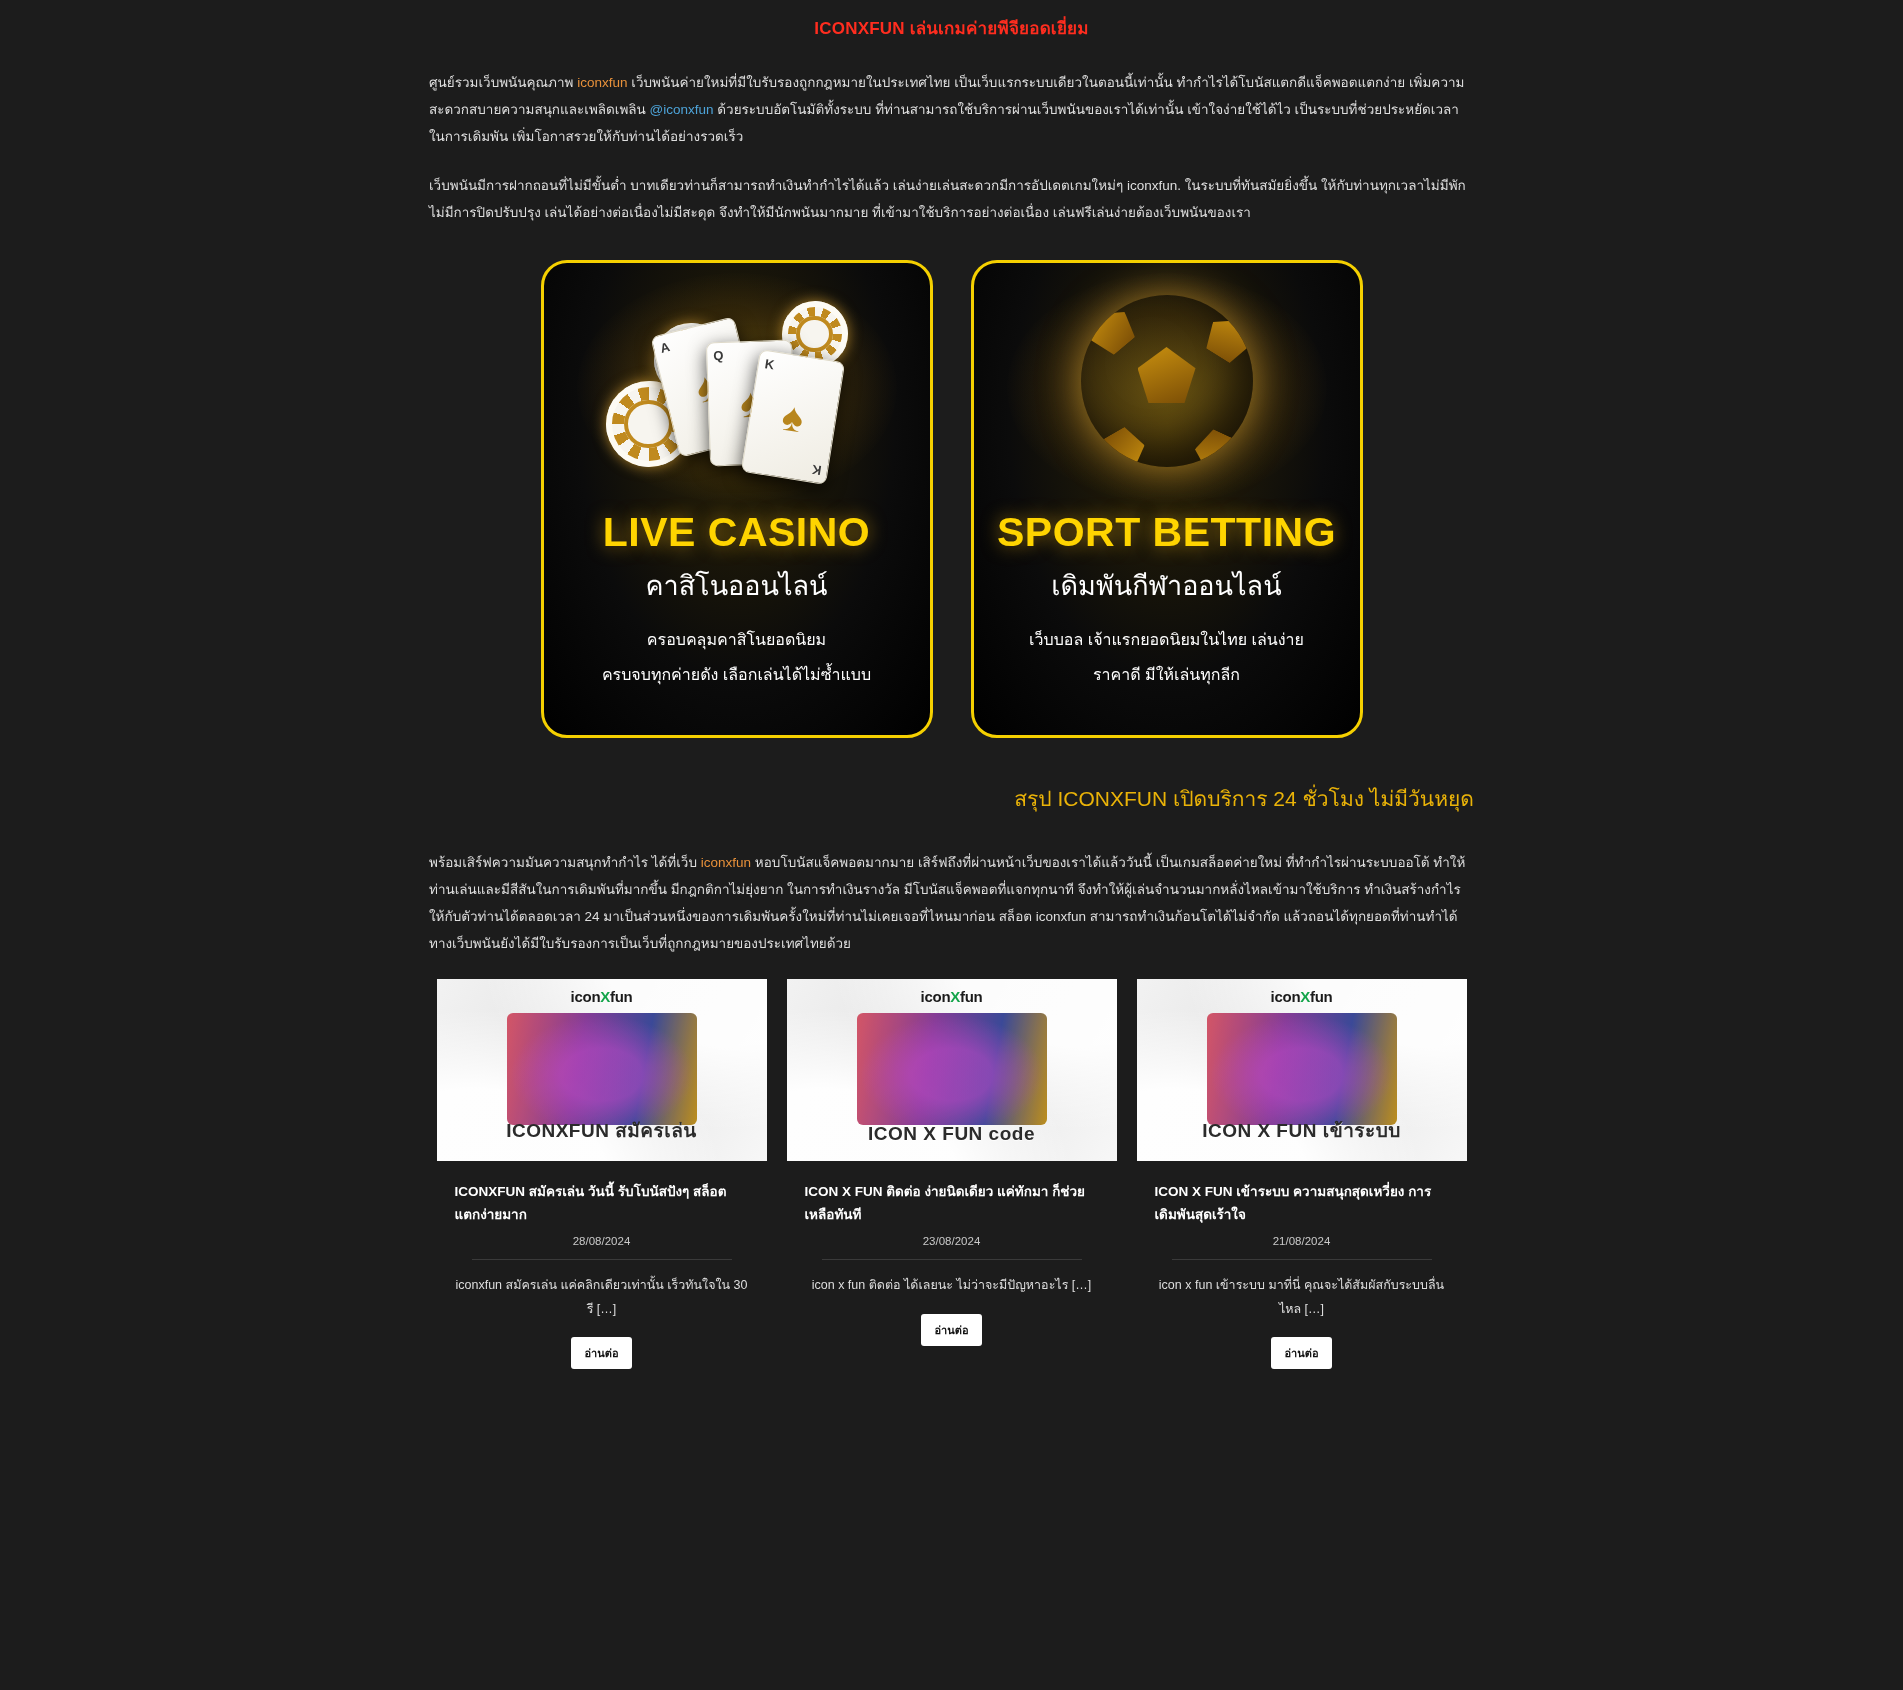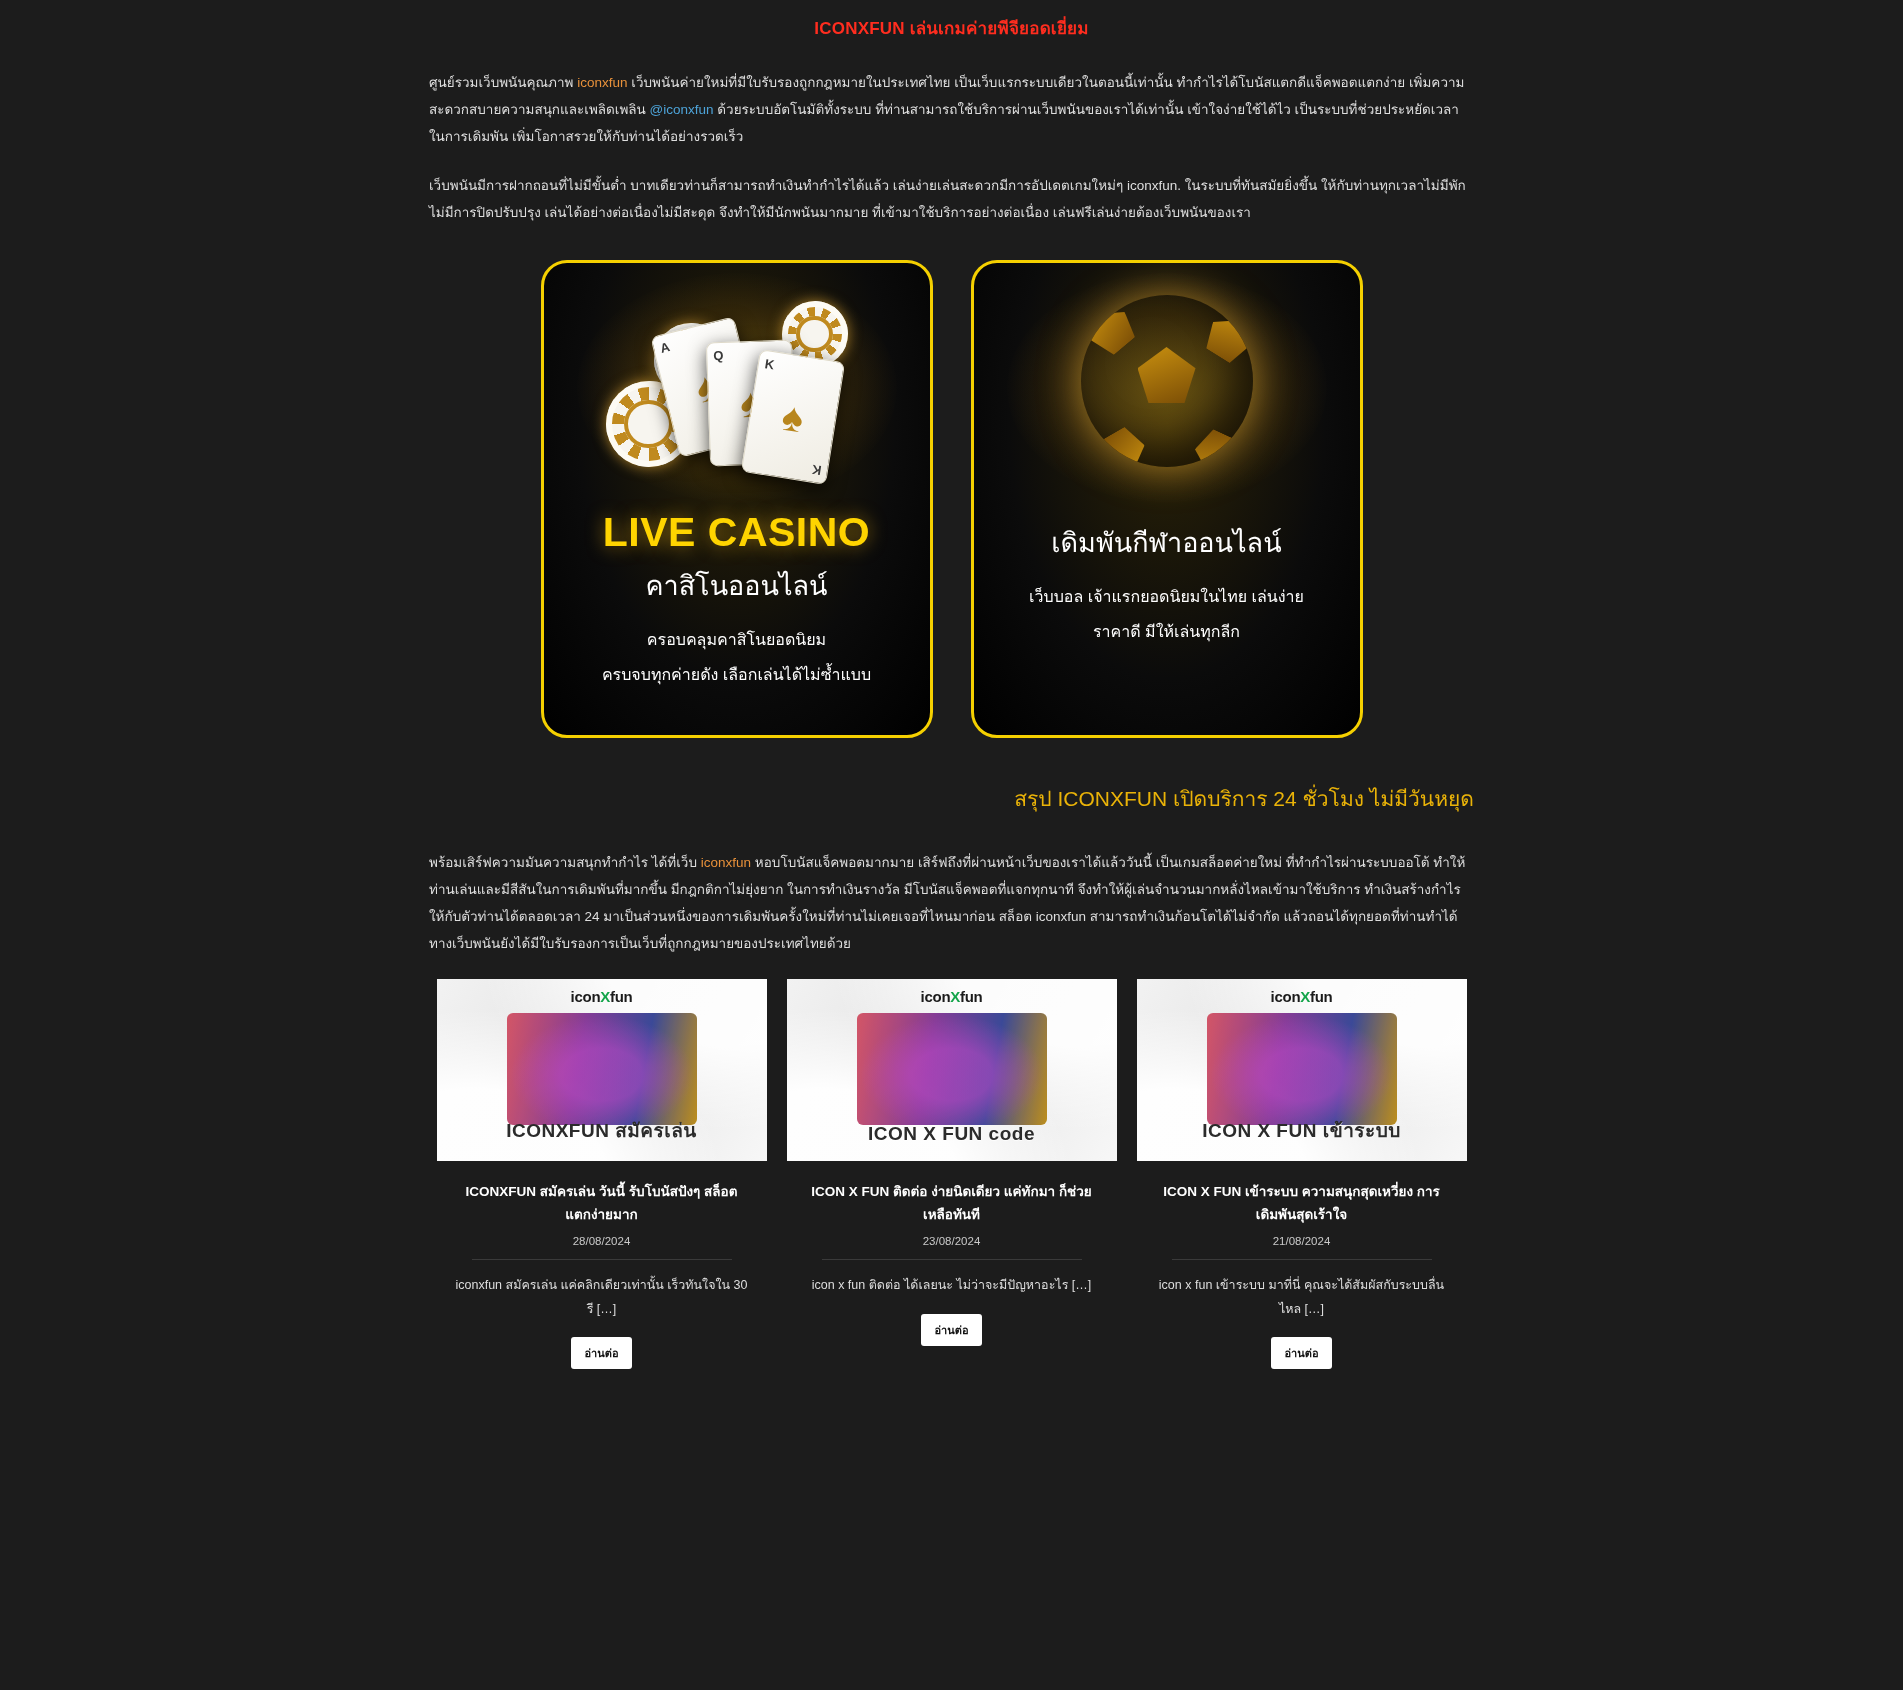--- a/index.html
+++ b/index.html
@@ -228,21 +228,21 @@
     font-weight: bold;
     color: #2b2b2b;
     letter-spacing: .5px;
     text-shadow: 0 1px 0 rgba(255,255,255,.8);
   }
   .card-title {
     color: #ffffff;
     font-size: 13.5px;
     font-weight: bold;
     line-height: 1.7;
-    text-align: center;
+    text-align: left;
     margin: 20px 18px 0 18px;
   }
   .card-date {
     color: #c9c9c9;
     font-size: 11.5px;
     text-align: center;
     margin-top: 8px;
     padding-bottom: 12px;
     border-bottom: 1px solid #3a3a3a;
     width: 260px;
@@ -315,20 +315,21 @@
         <div class="banner-art">
           <div class="glow"></div>
           <div class="ball">
             <span class="pent p1"></span>
             <span class="pent p2"></span>
             <span class="pent p3"></span>
             <span class="pent p4"></span>
             <span class="pent p5"></span>
           </div>
         </div>
+        <div class="banner-title">SPORT BETTING</div>
         <div class="banner-subtitle">เดิมพันกีฬาออนไลน์</div>
         <div class="banner-line">เว็บบอล เจ้าแรกยอดนิยมในไทย เล่นง่าย</div>
         <div class="banner-line second">ราคาดี มีให้เล่นทุกลีก</div>
       </div>
 
     </div>
 
     <h2 class="section-title">สรุป ICONXFUN เปิดบริการ 24 ชั่วโมง ไม่มีวันหยุด</h2>
     <p class="body-text">
       <span>พร้อมเสิร์ฟความมันความสนุกทำกำไร ได้ที่เว็บ </span><a class="lnk" href="#">iconxfun</a><span> หอบโบนัสแจ็คพอตมากมาย เสิร์ฟถึงที่ผ่านหน้าเว็บของเราได้แล้ววันนี้ เป็นเกมสล็อตค่ายใหม่ ที่ทำกำไรผ่านระบบออโต้ ทำให้ท่านเล่นและมีสีสันในการเดิมพันที่มากขึ้น มีกฎกติกาไม่ยุ่งยาก ในการทำเงินรางวัล มีโบนัสแจ็คพอตที่แจกทุกนาที จึงทำให้ผู้เล่นจำนวนมากหลั่งไหลเข้ามาใช้บริการ ทำเงินสร้างกำไรให้กับตัวท่านได้ตลอดเวลา 24 มาเป็นส่วนหนึ่งของการเดิมพันครั้งใหม่ที่ท่านไม่เคยเจอที่ไหนมาก่อน สล็อต iconxfun สามารถทำเงินก้อนโตได้ไม่จำกัด แล้วถอนได้ทุกยอดที่ท่านทำได้ ทางเว็บพนันยังได้มีใบรับรองการเป็นเว็บที่ถูกกฎหมายของประเทศไทยด้วย</span>

